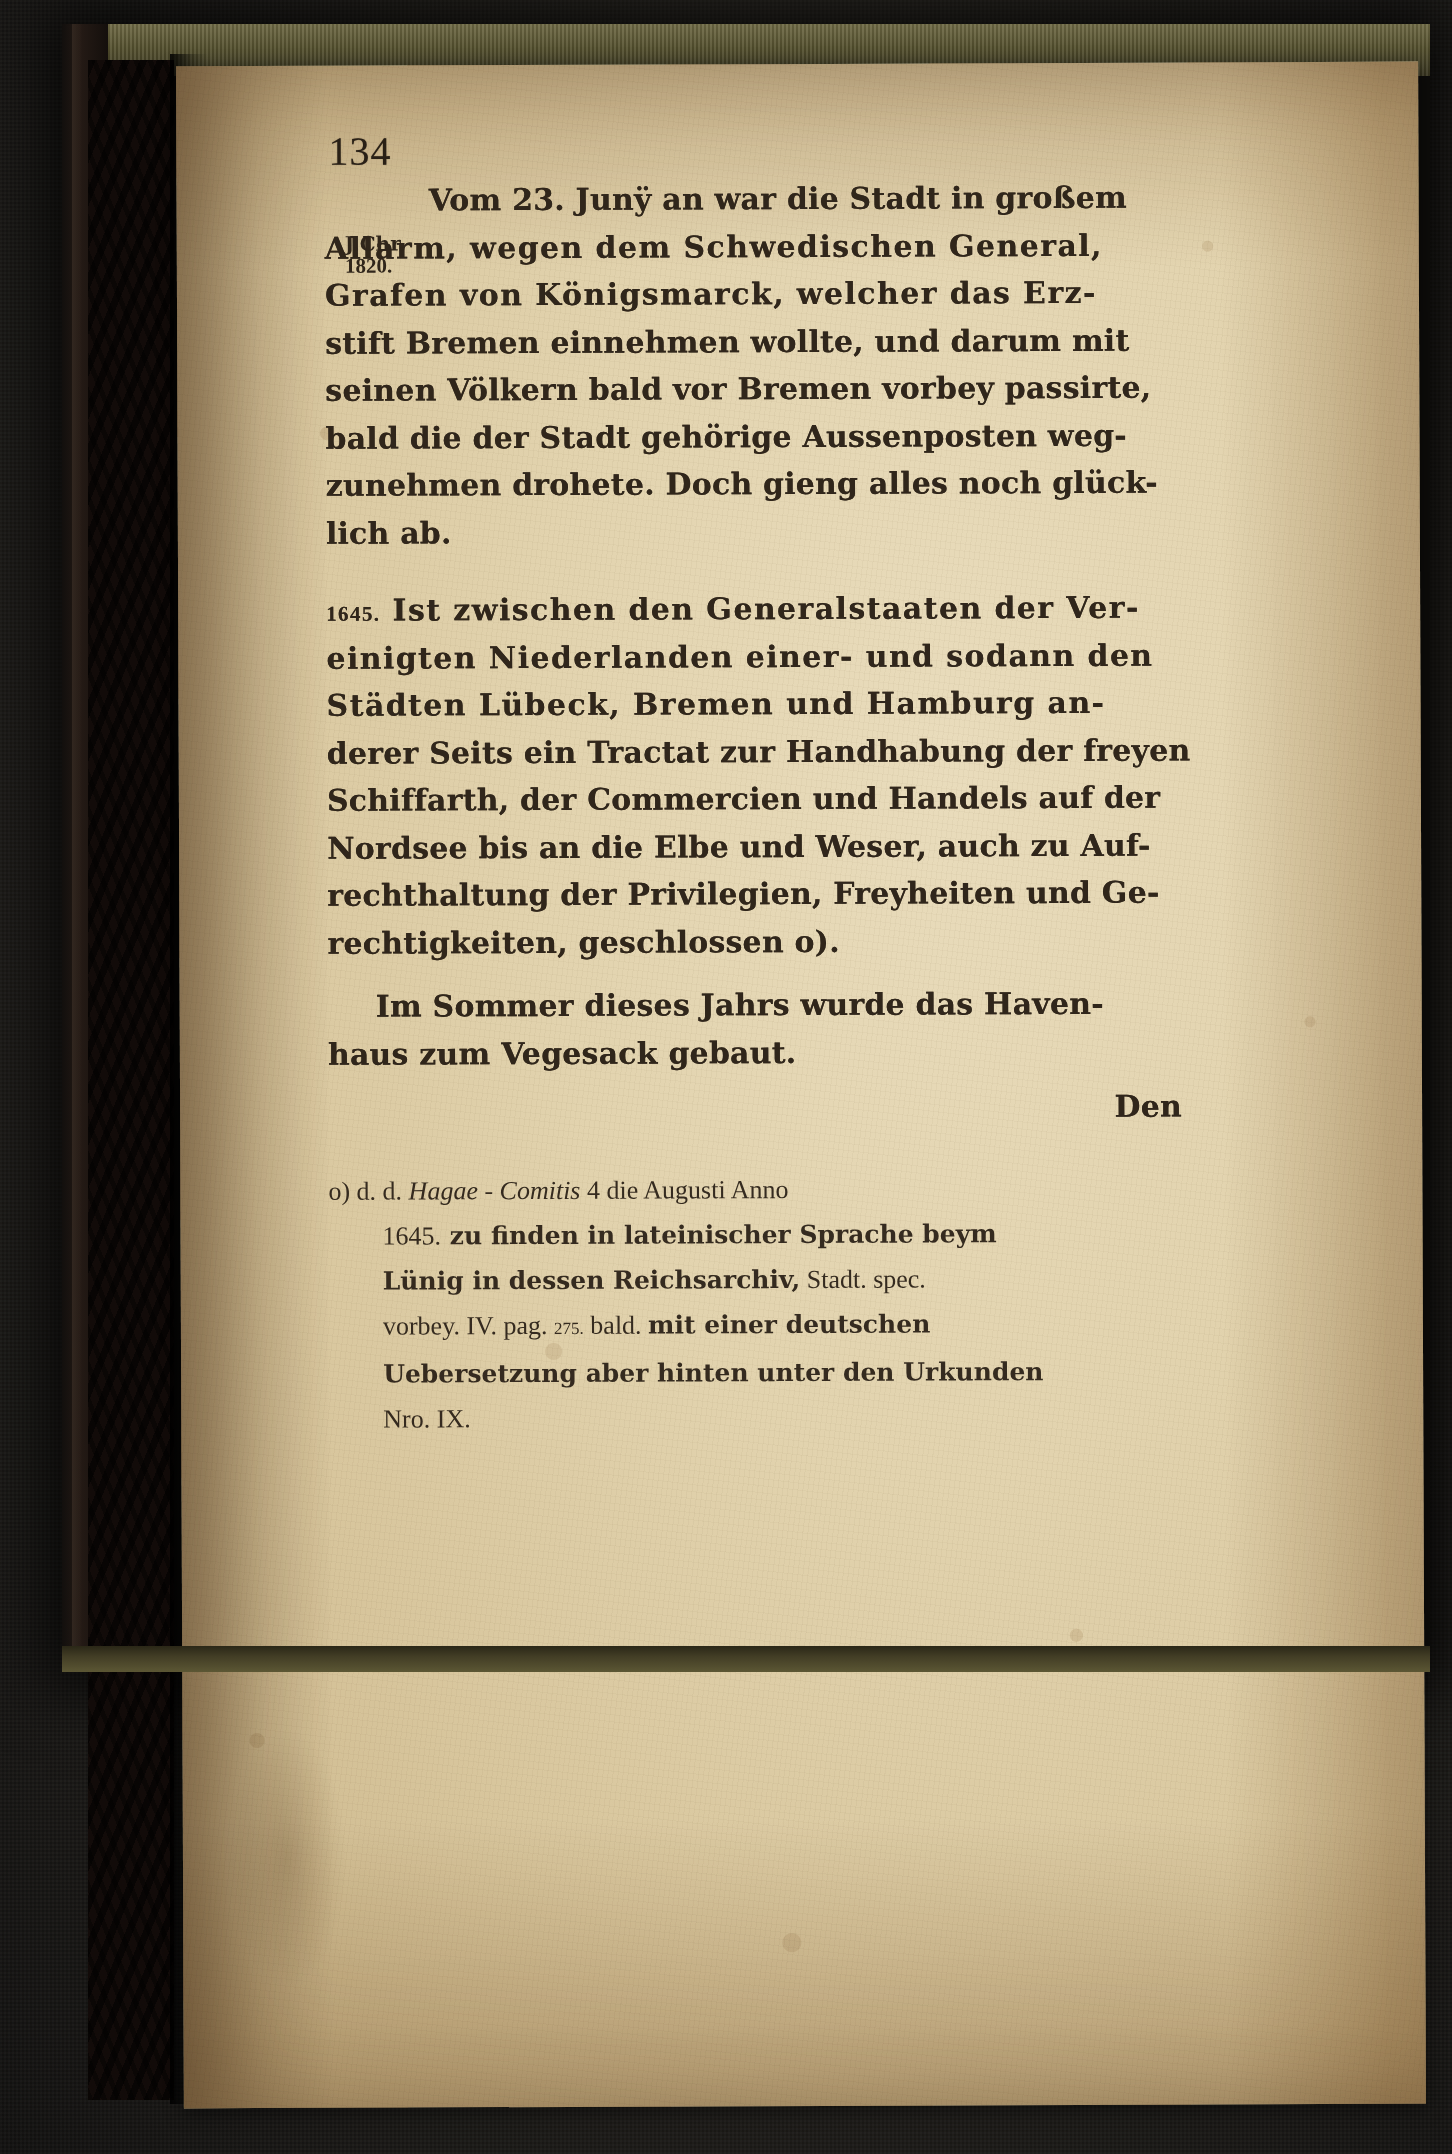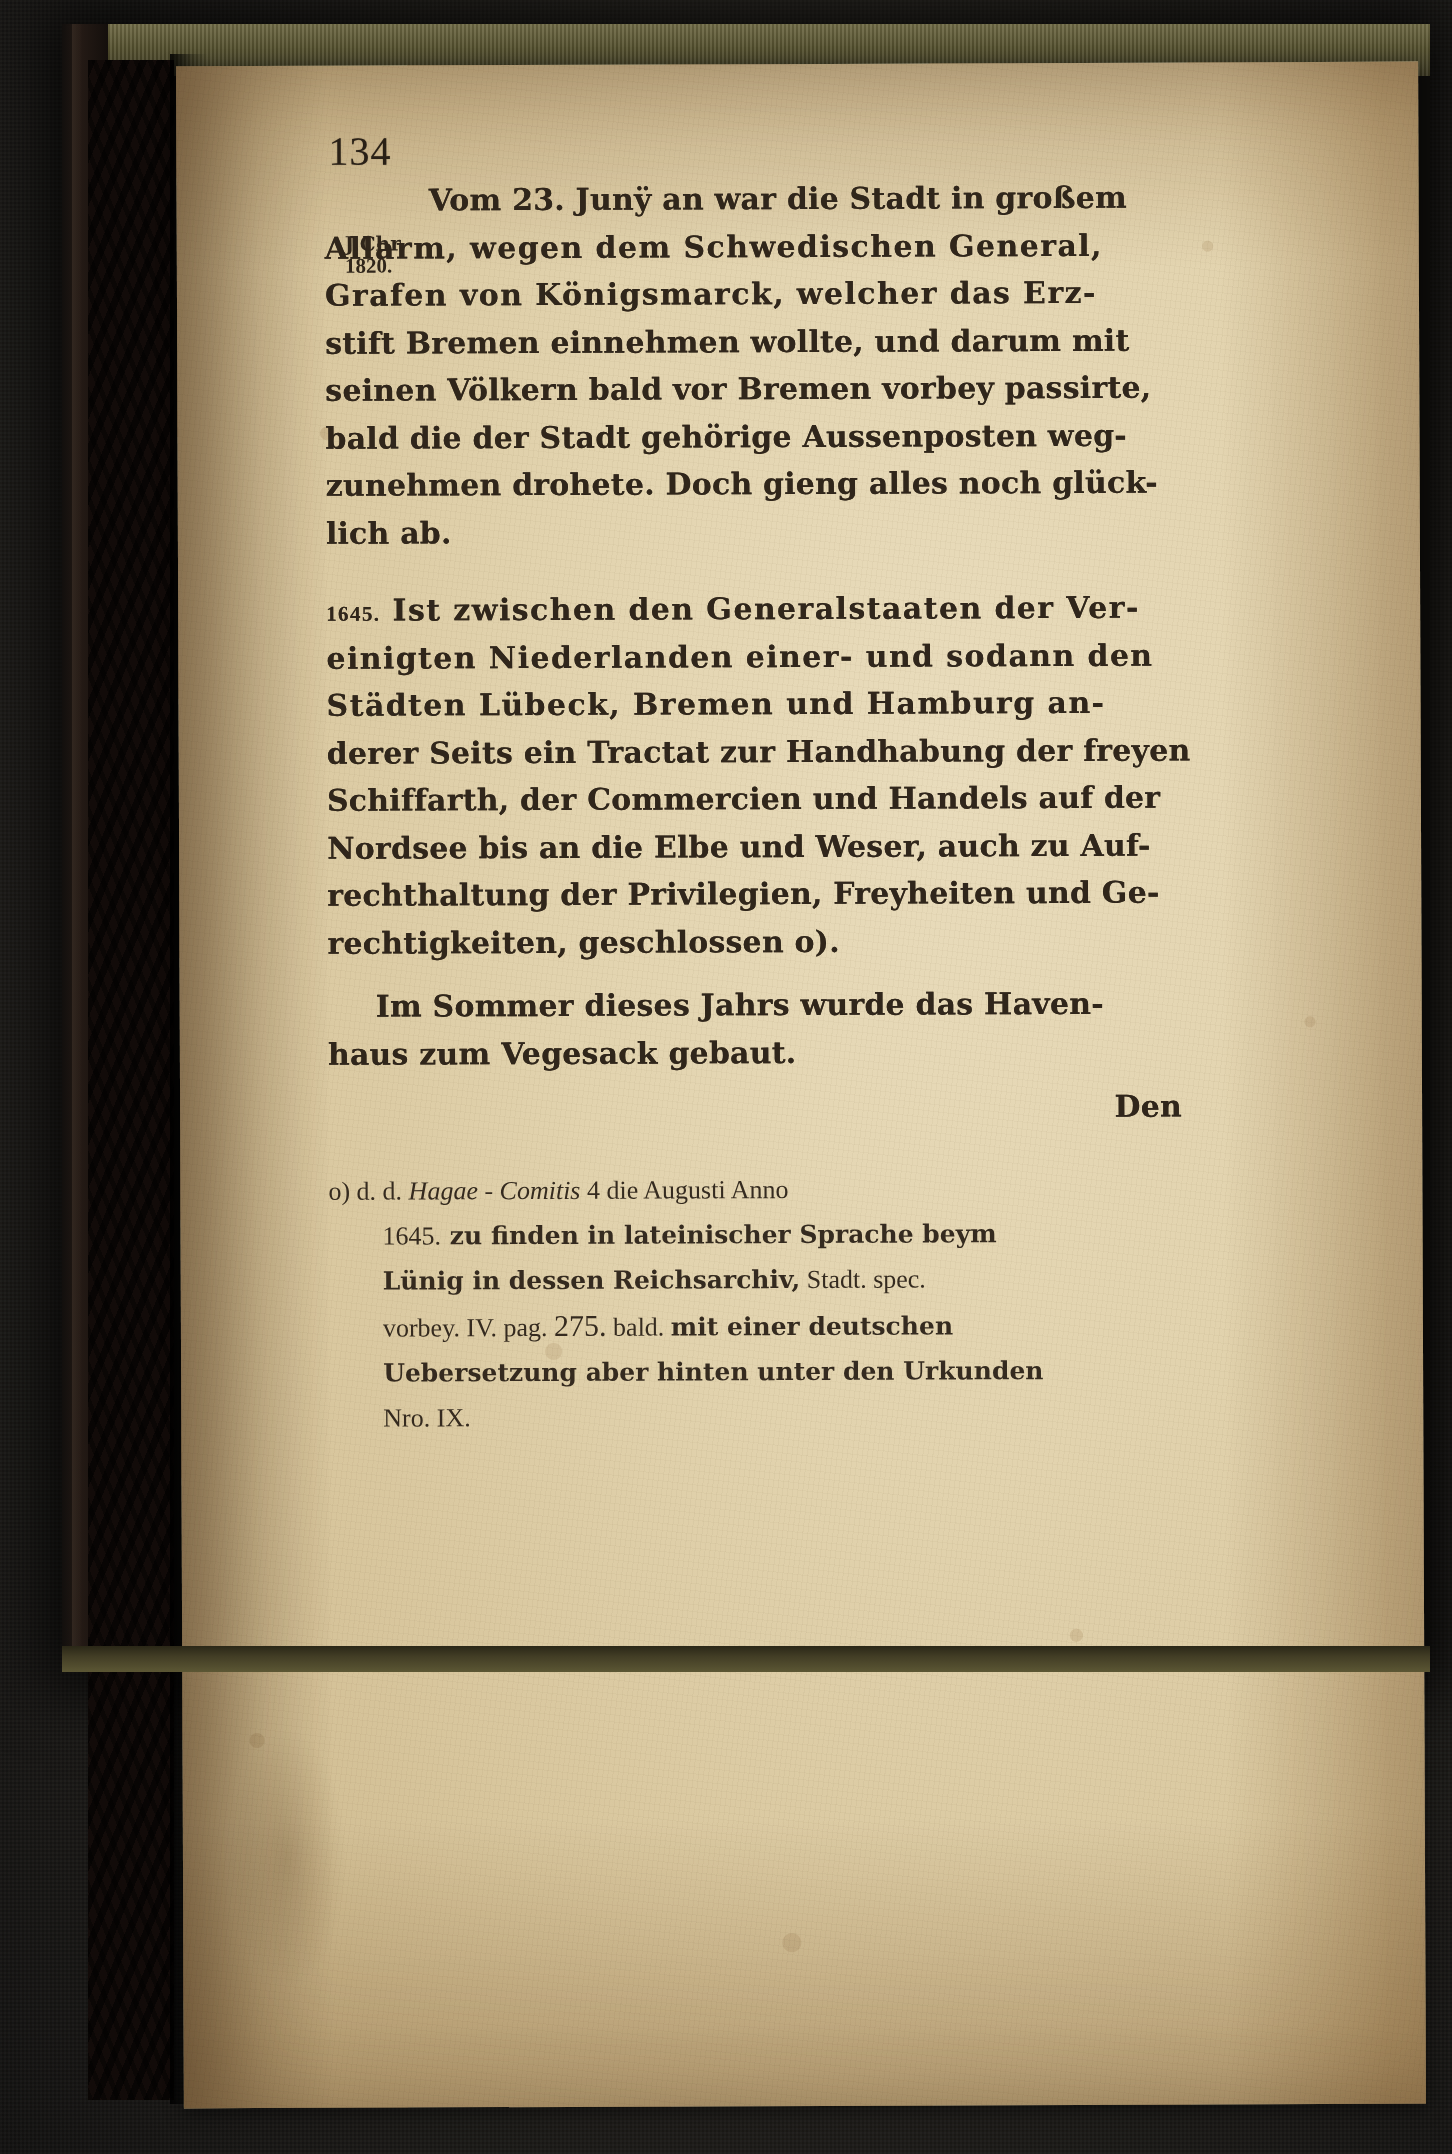--- a/index.html
+++ b/index.html
@@ -190,21 +190,21 @@
   #footnote{
     margin-top:42px;
     font-family:"Liberation Serif", serif;
     color:#2b2117;
     font-size:26px;
     line-height:45px;
   }
   #footnote .fline{display:block;white-space:nowrap;}
   #footnote .hang{padding-left:54px;}
   .ital{font-style:italic;margin-top:40px;}
-  .small{font-size:30px;}
+  .small{font-size:17px;}
   .frak-in{font-family:"DejaVu Serif",serif;font-weight:700;font-size:25px;}
 
   
   #typeblock, #footnote{opacity:.97;}
 
   
   .curve-shade{
     position:absolute;left:0;top:0;width:150px;height:100%;
     background:linear-gradient(90deg,rgba(95,68,38,.34),rgba(95,68,38,0));
     pointer-events:none;mix-blend-mode:multiply;

